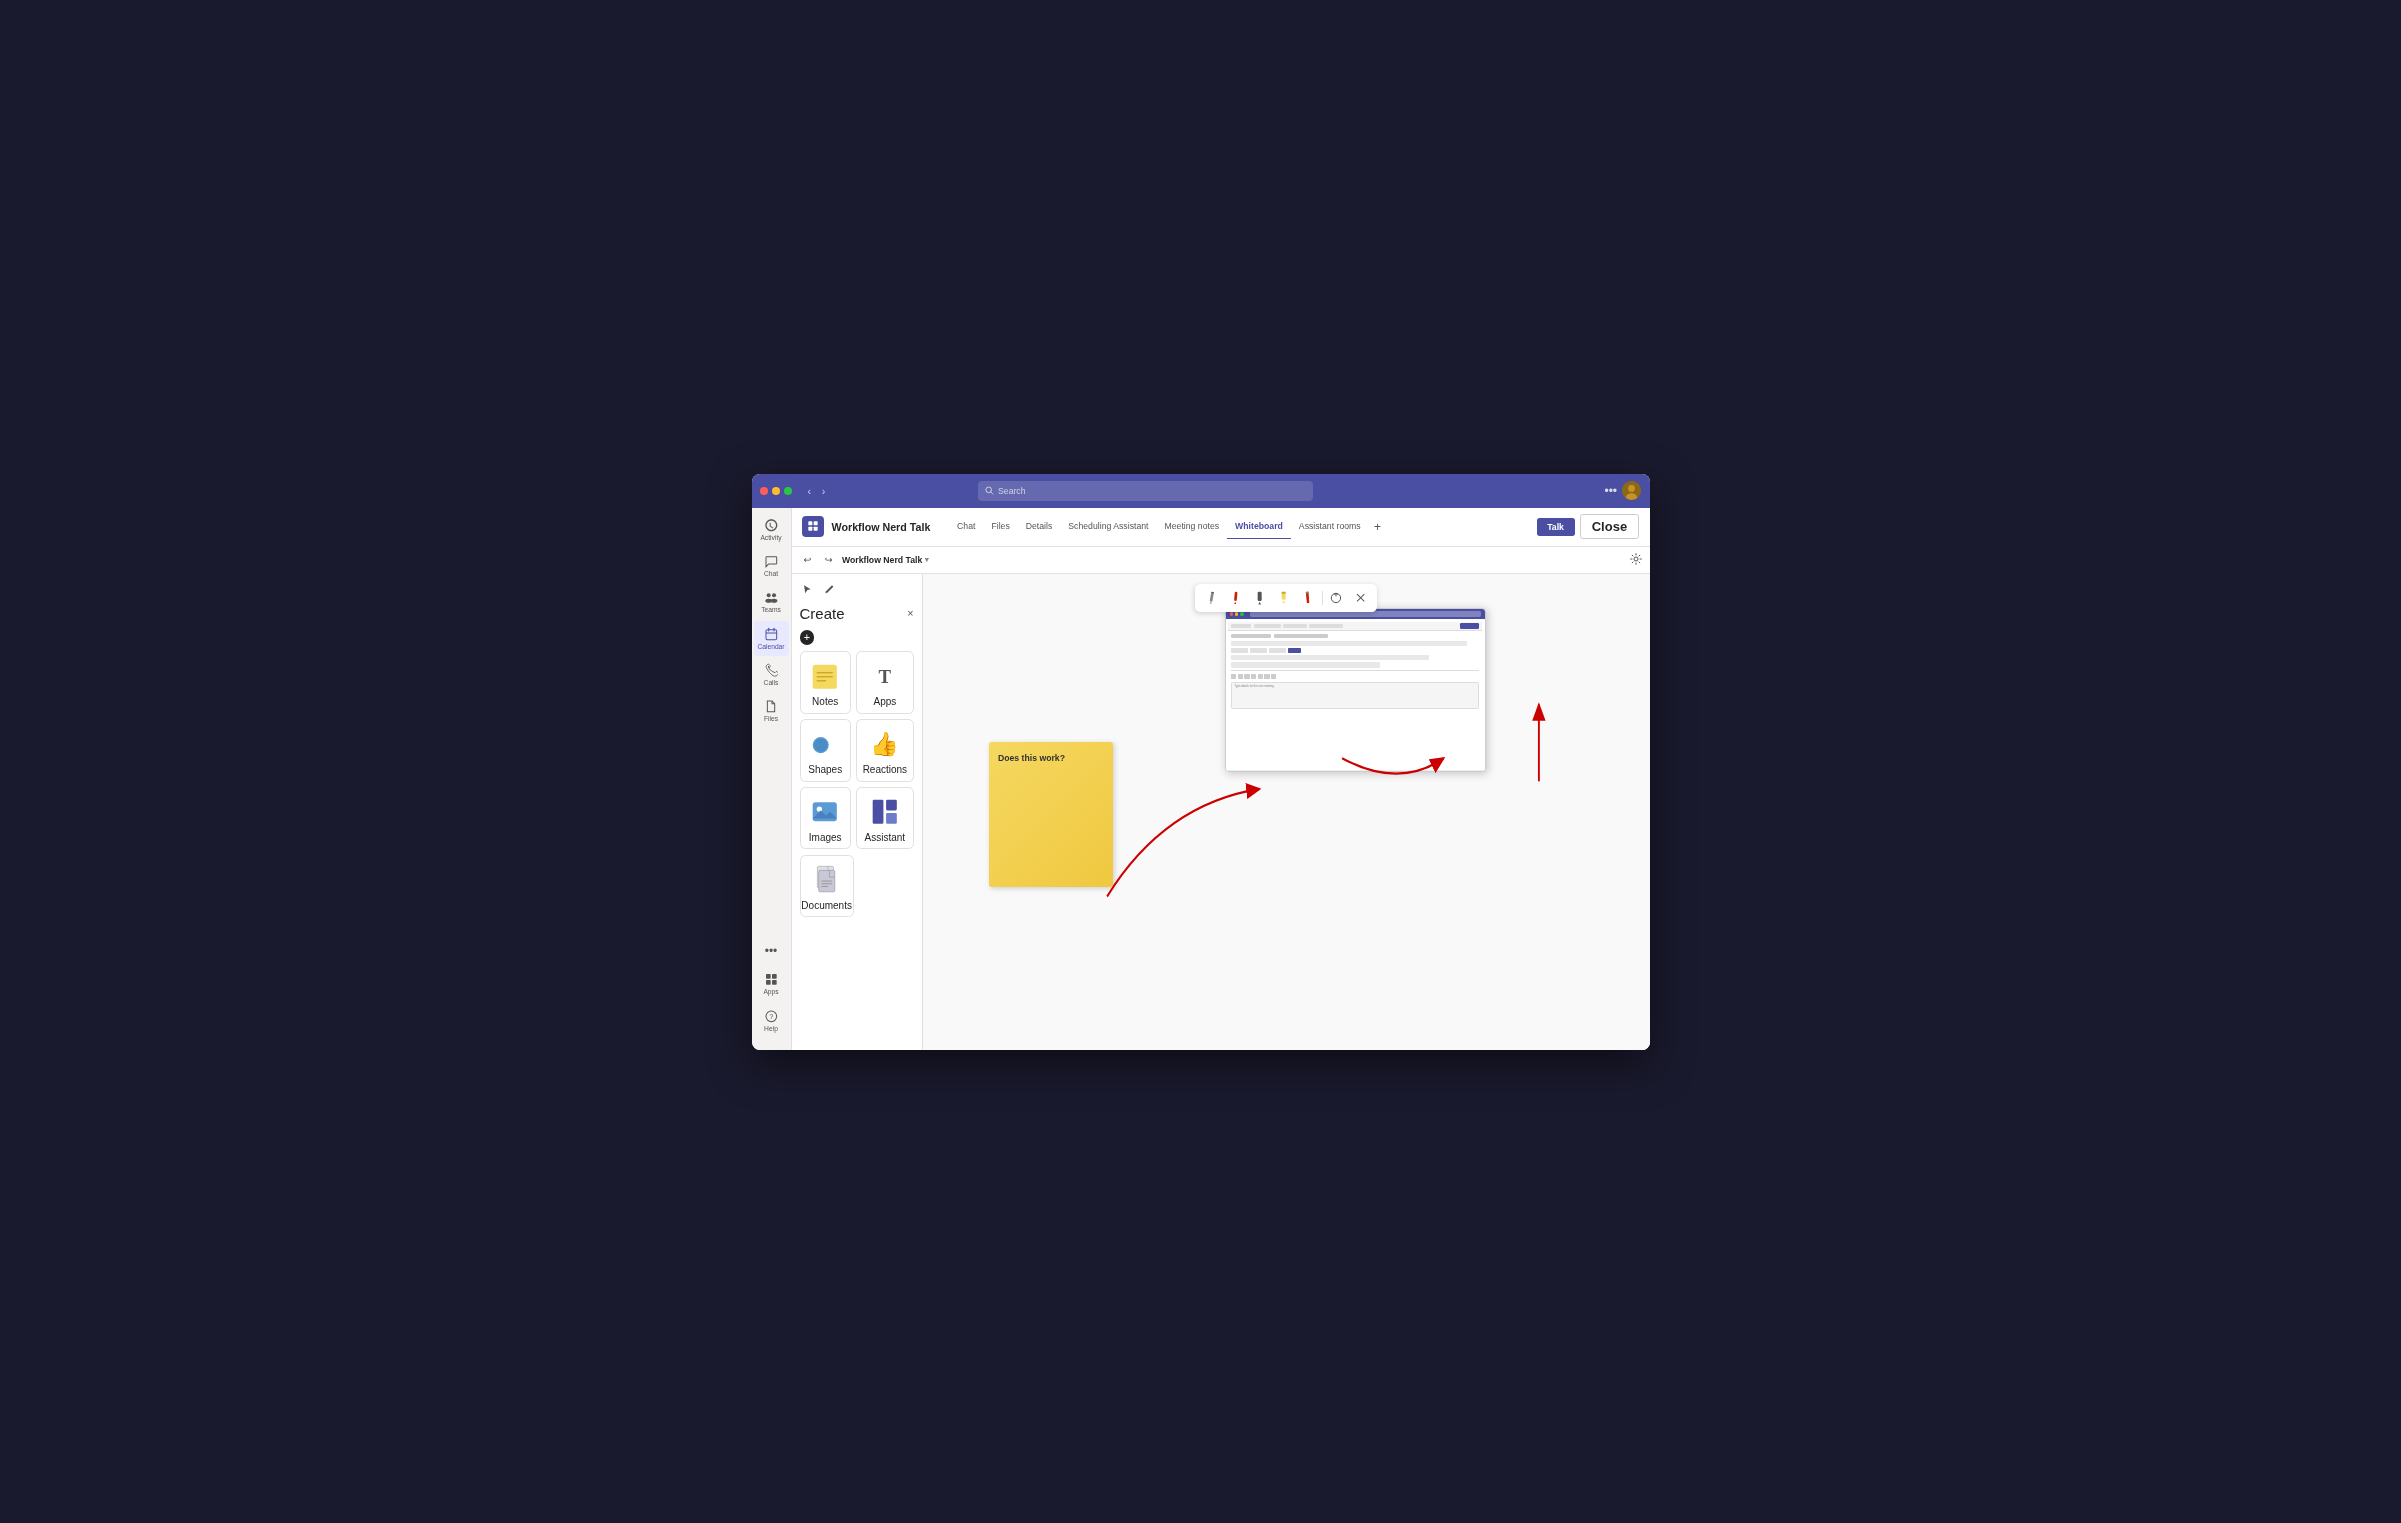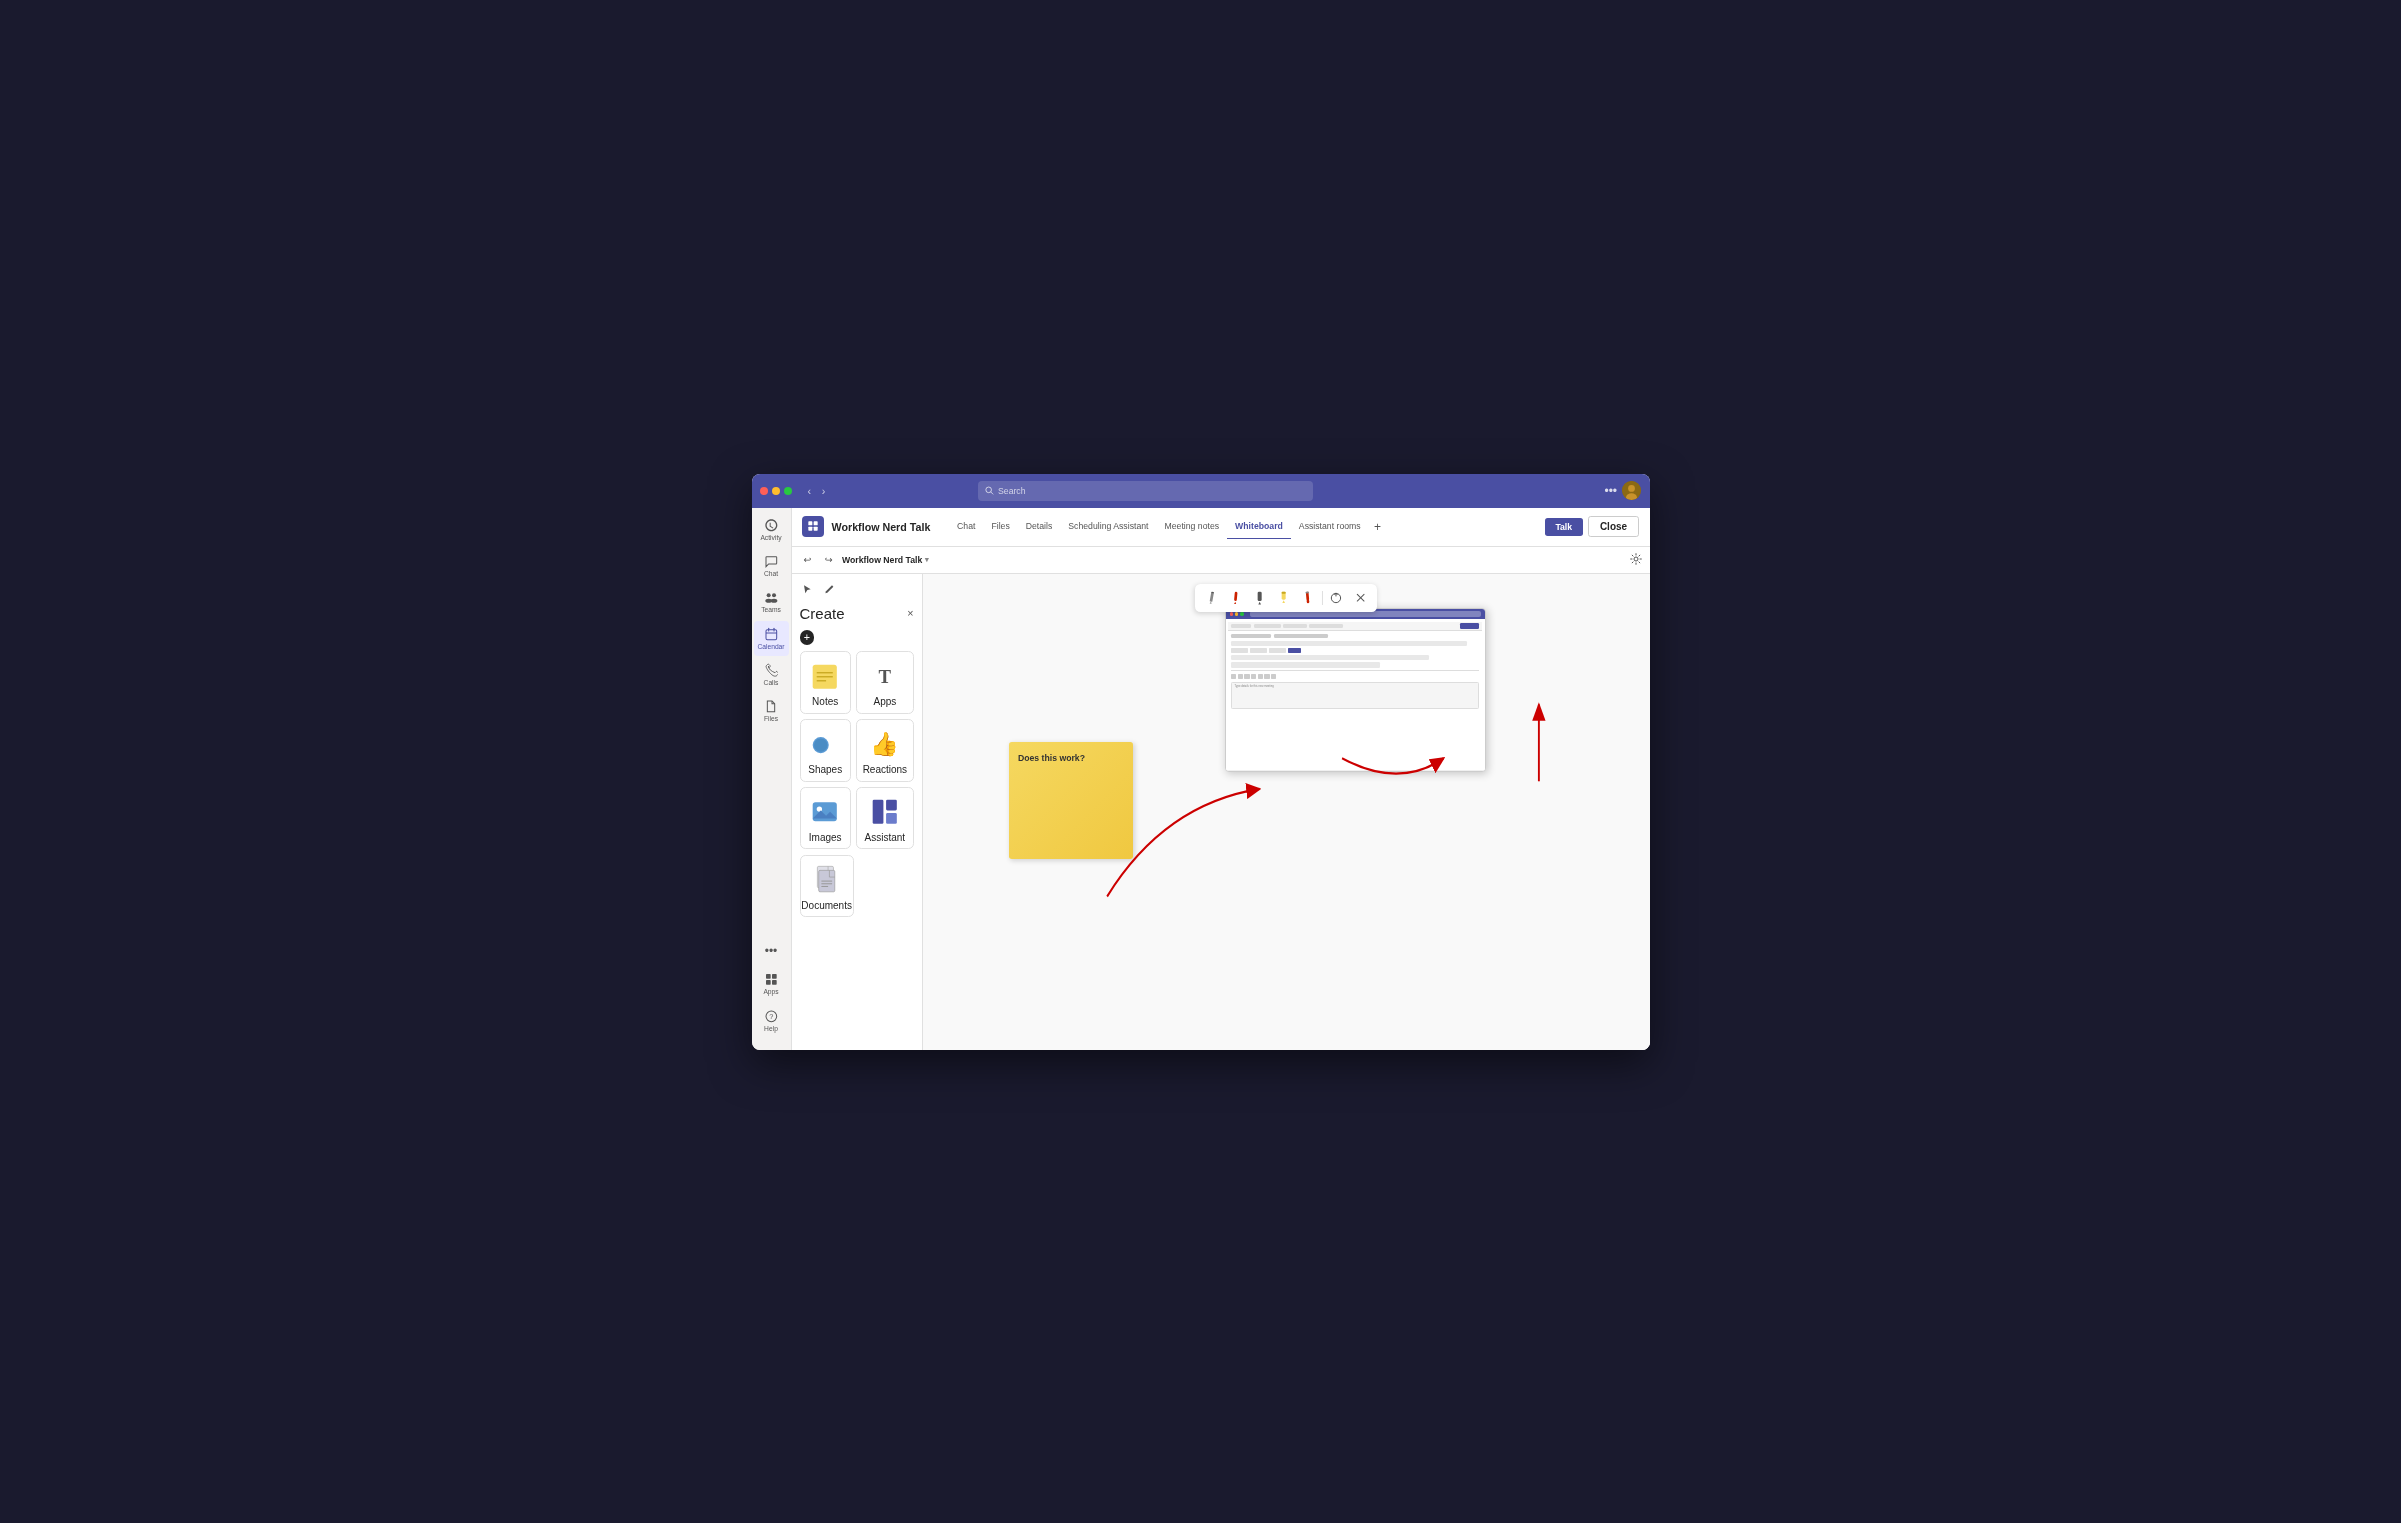--- a/index.html
+++ b/index.html
@@ -236,21 +236,21 @@
       font-size: 8.7px;
       font-weight: 600;
       cursor: pointer;
     }
     .btn-close {
       background: white;
       color: #252525;
       border: 0.7px solid #ccc;
       border-radius: 2.7px;
       padding: 4px 10.7px;
-      font-size: 10px;
+      font-size: 13px;
       font-weight: 600;
       cursor: pointer;
     }
     
     .toolbar-row {
       background: white;
       border-bottom: 0.7px solid #e0e0e0;
       height: 27px;
       display: flex;
       align-items: center;
@@ -403,26 +403,26 @@
     }
     .drawing-tool-sep {
       width: 0.7px;
       height: 13.4px;
       background: #e0e0e0;
     }
     
     .sticky-note {
       position: absolute;
       width: 124px;
-      height: 117px;
+      height: 145px;
       background: linear-gradient(135deg, #f5d860 0%, #f0c840 100%);
       border-radius: 2.7px;
       padding: 9.4px;
       box-shadow: 1.3px 1.3px 5.4px rgba(0,0,0,0.15);
-      left: 86px;
+      left: 66px;
       top: 168px;
     }
     .sticky-note-text {
       font-size: 8.7px;
       font-weight: 700;
       color: #333;
     }
     
     .screenshot-embed {
       position: absolute;

